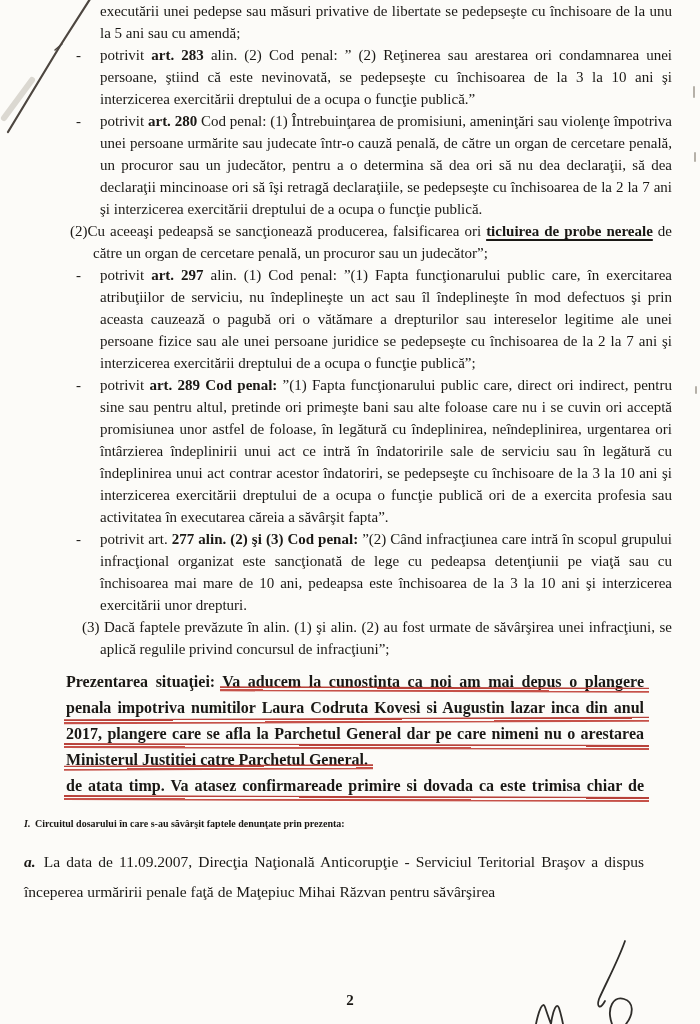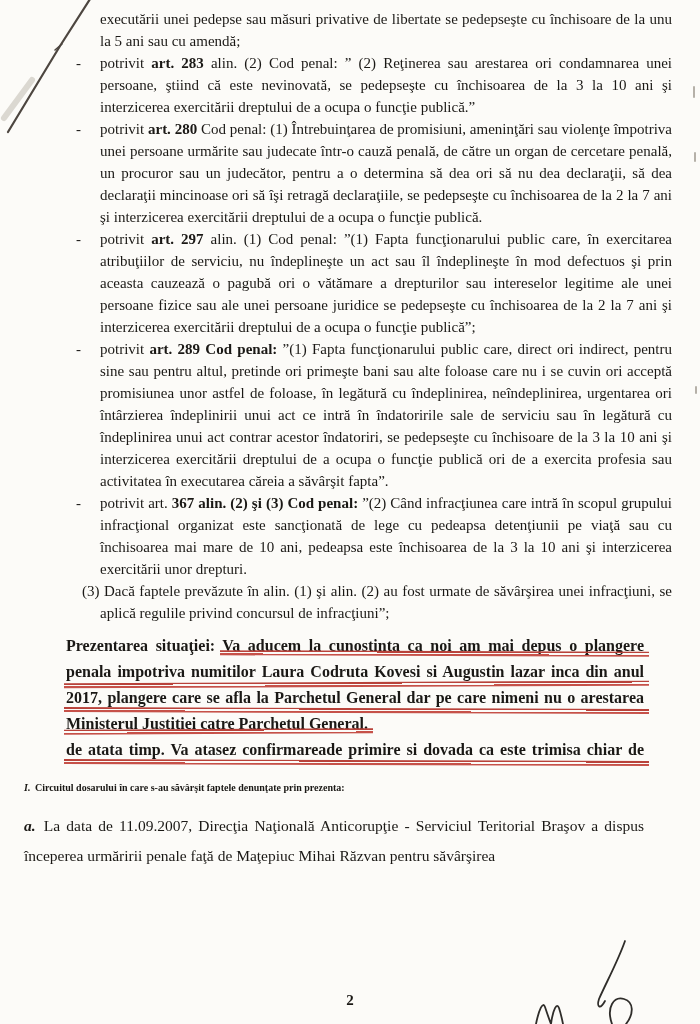--- a/index.html
+++ b/index.html
@@ -15,21 +15,21 @@
     width:700px;height:1024px;
     background:var(--paper);
     color:var(--ink);
     font-family:"Liberation Serif","DejaVu Serif",serif;
     position:relative;
     overflow:hidden;
   }
   .page{position:absolute;inset:0;}
   .content{
     position:absolute;inset:0;
-    padding:8px 28px 0 0;
+    padding:0 28px 0 0;
     font-size:15px;line-height:22px;
   }
   p{margin:0;text-align:justify;}
   .b{font-weight:bold;}
   .intro{margin-left:100px;}
   .li{margin-left:100px;position:relative;}
   .dash{position:absolute;left:-24px;top:0;font-weight:normal;}
   .sub{margin-left:93px;text-indent:-23px;}
   .extra{text-indent:-18px;}
   .u-black{
@@ -101,34 +101,35 @@
     <div class="li">
       <span class="dash">-</span>
       <p><span>potrivit </span><span class="b">art. 283</span><span> alin. (2) Cod penal: ” (2) Reţinerea sau arestarea ori condamnarea unei persoane, ştiind că este nevinovată, se pedepseşte cu închisoarea de la 3 la 10 ani şi interzicerea exercitării dreptului de a ocupa o funcţie publică.”</span></p>
     </div>
 
     <div class="li">
       <span class="dash">-</span>
       <p><span>potrivit </span><span class="b">art. 280</span><span> Cod penal: (1) Întrebuinţarea de promisiuni, ameninţări sau violenţe împotriva unei persoane urmărite sau judecate într-o cauză penală, de către un organ de cercetare penală, un procuror sau un judecător, pentru a o determina să dea ori să nu dea declaraţii, să dea declaraţii mincinoase ori să îşi retragă declaraţiile, se pedepseşte cu închisoarea de la 2 la 7 ani şi interzicerea exercitării dreptului de a ocupa o funcţie publică.</span></p>
     </div>
 
+    <p class="sub"><span>(2)Cu aceeaşi pedeapsă se sancţionează producerea, falsificarea ori </span><span class="u-black">ticluirea de probe nereale</span><span> de către un organ de cercetare penală, un procuror sau un judecător”;</span></p>
 
     <div class="li">
       <span class="dash">-</span>
       <p><span>potrivit </span><span class="b">art. 297</span><span> alin. (1) Cod penal: ”(1) Fapta funcţionarului public care, în exercitarea atribuţiilor de serviciu, nu îndeplineşte un act sau îl îndeplineşte în mod defectuos şi prin aceasta cauzează o pagubă ori o vătămare a drepturilor sau intereselor legitime ale unei persoane fizice sau ale unei persoane juridice se pedepseşte cu închisoarea de la 2 la 7 ani şi interzicerea exercitării dreptului de a ocupa o funcţie publică”;</span></p>
     </div>
 
     <div class="li">
       <span class="dash">-</span>
       <p><span>potrivit </span><span class="b">art. 289 Cod penal:</span><span> ”(1) Fapta funcţionarului public care, direct ori indirect, pentru sine sau pentru altul, pretinde ori primeşte bani sau alte foloase care nu i se cuvin ori acceptă promisiunea unor astfel de foloase, în legătură cu îndeplinirea, neîndeplinirea, urgentarea ori întârzierea îndeplinirii unui act ce intră în îndatoririle sale de serviciu sau în legătură cu îndeplinirea unui act contrar acestor îndatoriri, se pedepseşte cu închisoare de la 3 la 10 ani şi interzicerea exercitării dreptului de a ocupa o funcţie publică ori de a exercita profesia sau activitatea în executarea căreia a săvârşit fapta”.</span></p>
     </div>
 
     <div class="li">
       <span class="dash">-</span>
-      <p><span>potrivit art. </span><span class="b">367 alin. (2) şi (3) Cod penal:</span><span> ”(2) Când infracţiunea care intră în scopul grupului infracţional organizat este sancţionată de lege cu pedeapsa detenţiunii pe viaţă sau cu închisoarea mai mare de 10 ani, pedeapsa este închisoarea de la 3 la 10 ani şi interzicerea exercitării unor drepturi.</span></p>
+      <p><span>potrivit art. </span><span class="b">277 alin. (2) şi (3) Cod penal:</span><span> ”(2) Când infracţiunea care intră în scopul grupului infracţional organizat este sancţionată de lege cu pedeapsa detenţiunii pe viaţă sau cu închisoarea mai mare de 10 ani, pedeapsa este închisoarea de la 3 la 10 ani şi interzicerea exercitării unor drepturi.</span></p>
       <p class="extra">(3) Dacă faptele prevăzute în alin. (1) şi alin. (2) au fost urmate de săvârşirea unei infracţiuni, se aplică regulile privind concursul de infracţiuni”;</p>
     </div>
 
     <div class="statement">
       <div class="sline jline"><span class="slabel">Prezentarea situaţiei:</span><span class="ru">Va aducem la cunostinta ca noi am mai depus o plangere</span></div>
       <div class="sline jline ru">penala impotriva numitilor Laura Codruta Kovesi si Augustin lazar inca din anul</div>
       <div class="sline jline ru">2017, plangere care se afla la Parchetul General dar pe care nimeni nu o arestarea</div>
       <div class="sline"><span class="ru">Ministerul Justitiei catre Parchetul General.</span></div>
       <div class="sline jline ru">de atata timp. Va atasez confirmareade primire si dovada ca este trimisa chiar de</div>
     </div>

